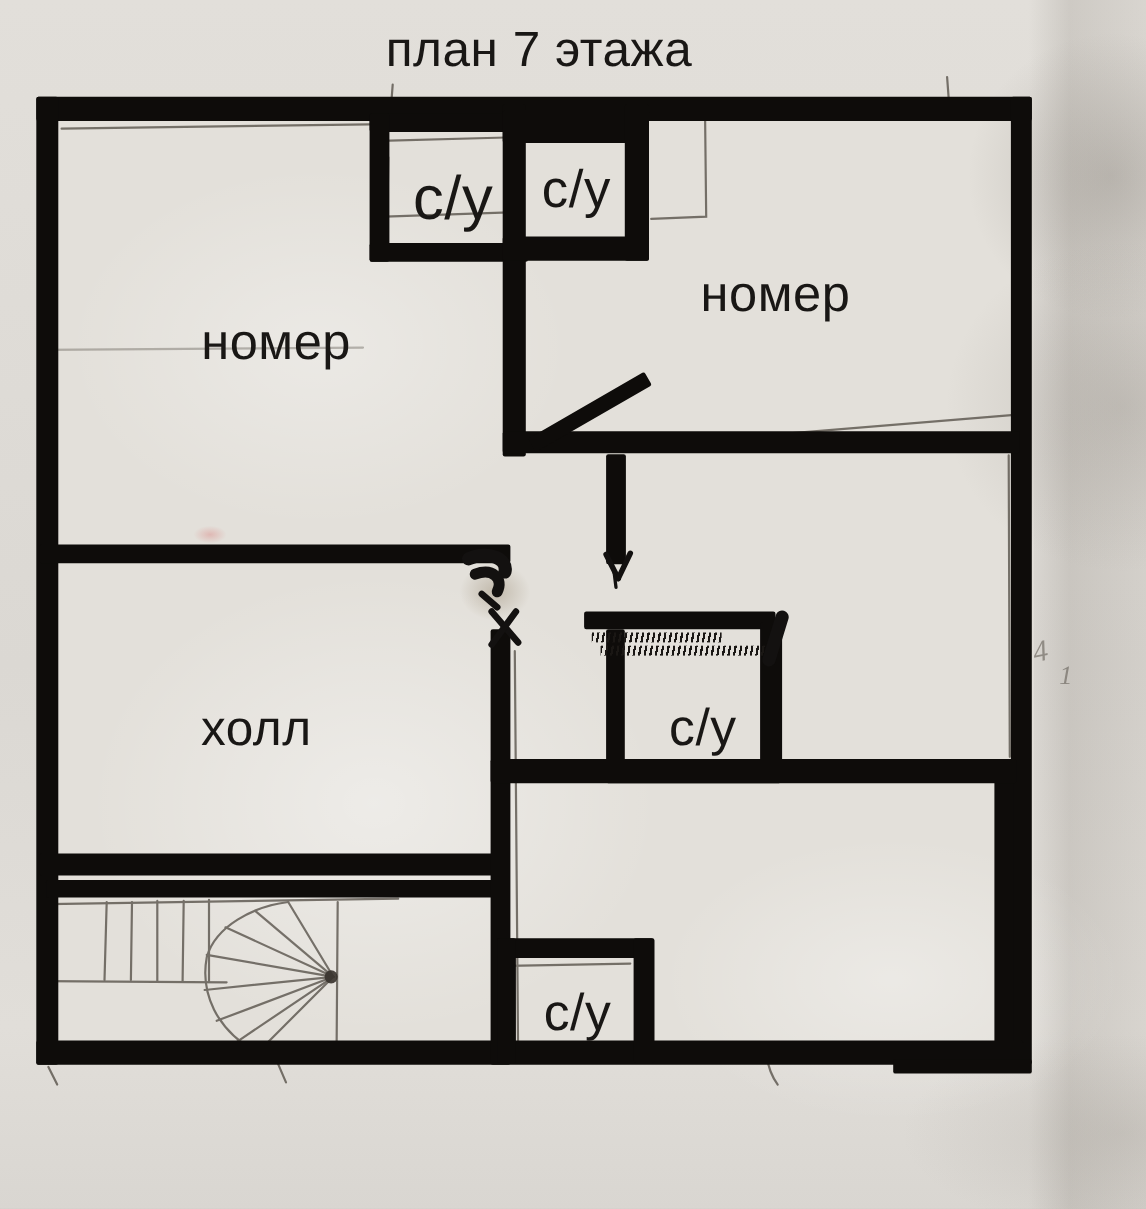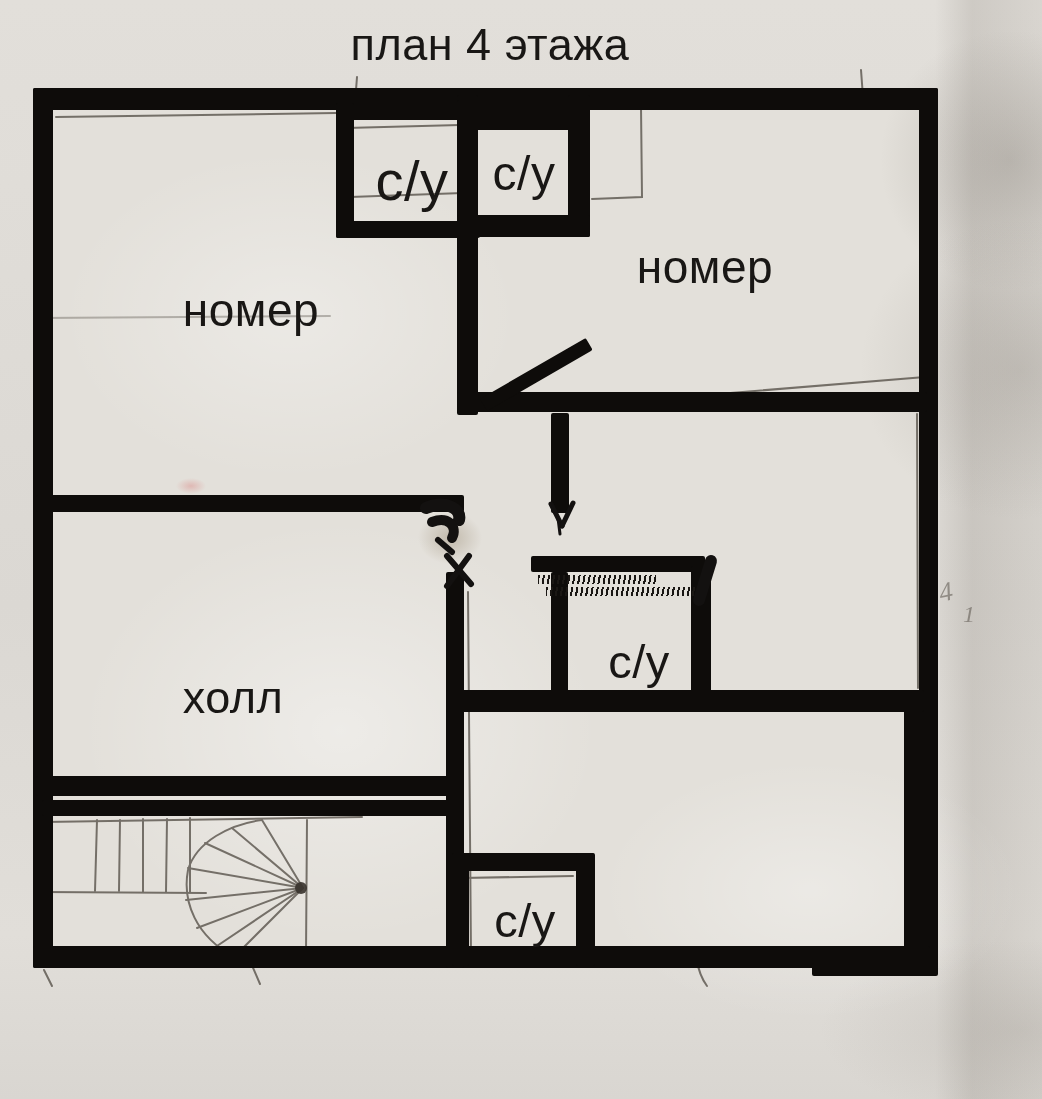--- a/index.html
+++ b/index.html
@@ -126,22 +126,22 @@
       <path d="M438,540 L452,552" stroke-width="6"></path>
       <path d="M447,556 L471,584" stroke-width="6"></path>
       <path d="M469,556 L447,586" stroke-width="6"></path>
       <path d="M551,504 L562,526" stroke-width="5"></path>
       <path d="M562,526 L573,503" stroke-width="5"></path>
       <path d="M558,518 L560,534" stroke-width="3"></path>
       <path d="M699,600 L711,561" stroke-width="12"></path>
     </g>
   </svg>
 
-  <div class="label" style="left:490px;top:45px;font-size:45px;">план 4 этажа</div>
+  <div class="label" style="left:490px;top:45px;font-size:45px;">план 7 этажа</div>
   <div class="label" style="left:412px;top:180px;font-size:56px;">с/у</div>
   <div class="label" style="left:524px;top:173px;font-size:48px;">с/у</div>
   <div class="label" style="left:251px;top:310px;font-size:46px;">номер</div>
   <div class="label" style="left:705px;top:267px;font-size:46px;">номер</div>
-  <div class="label" style="left:233px;top:662px;font-size:45px;margin-top:36px;">холл</div>
+  <div class="label" style="left:233px;top:662px;font-size:45px;">холл</div>
   <div class="label" style="left:639px;top:661px;font-size:47px;">с/у</div>
   <div class="label" style="left:525px;top:920px;font-size:47px;">с/у</div>
 
 </div>
 
 </body></html>

